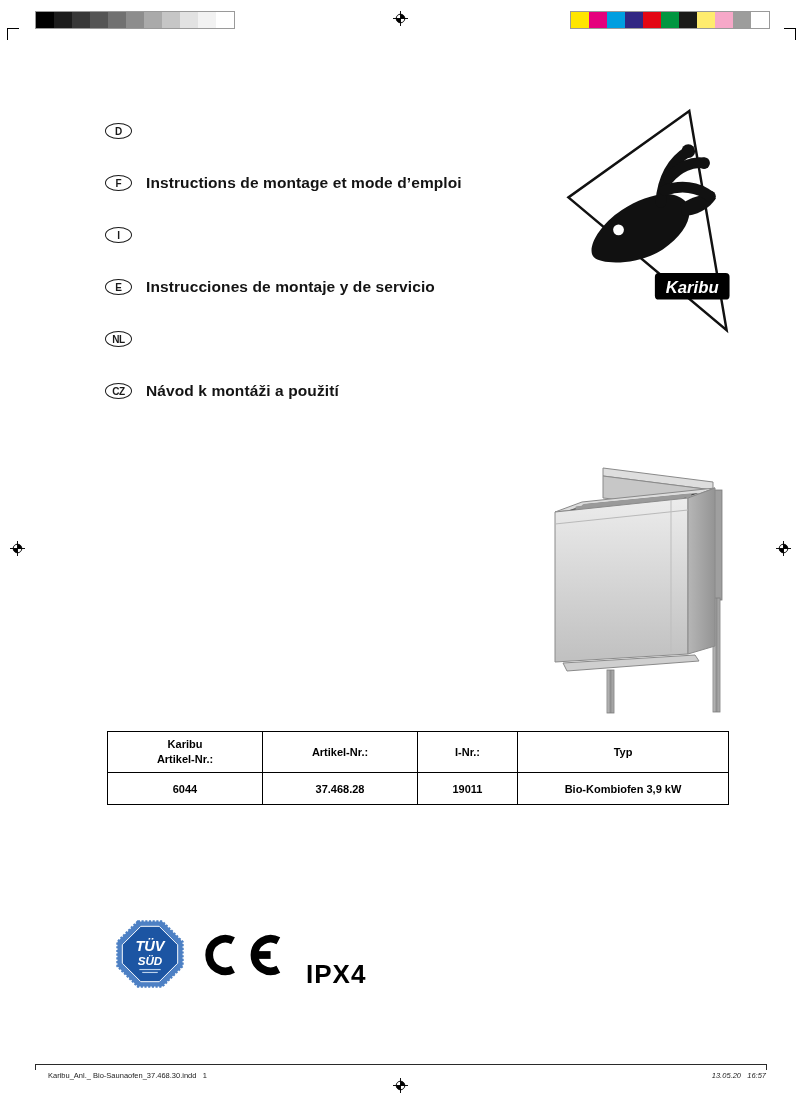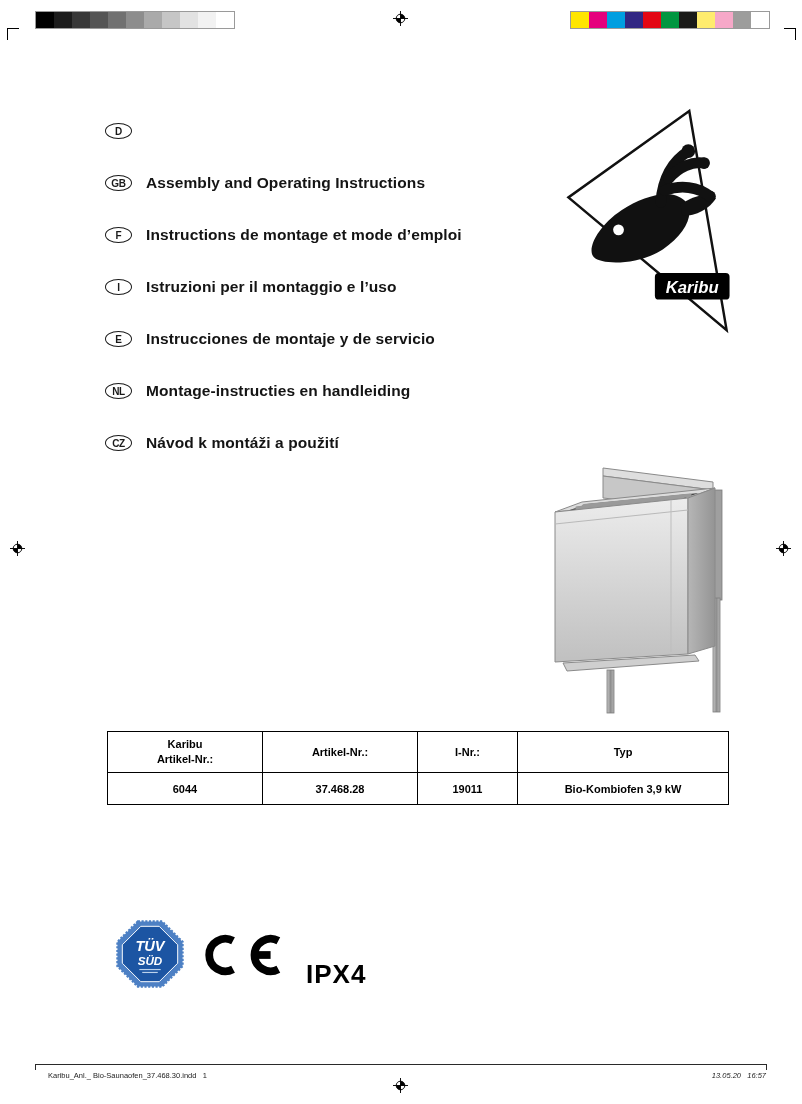--- a/index.html
+++ b/index.html
@@ -116,38 +116,32 @@
     <circle cx="8" cy="8" r="4.6" fill="none" stroke="#000" stroke-width="1"></circle>
     <path d="M8 8 L8 3.4 A4.6 4.6 0 0 1 12.6 8 Z" fill="#000"></path>
     <path d="M8 8 L8 12.6 A4.6 4.6 0 0 1 3.4 8 Z" fill="#000"></path>
   </svg>
 
   <div class="languages">
     <div class="lang-row">
       <span class="lang-badge">D</span>
     </div>
     <div class="lang-row">
-      <span class="lang-badge">GB</span>
-      <span class="lang-label">Assembly and Operating Instructions</span>
-    </div>
-    <div class="lang-row">
       <span class="lang-badge">F</span>
       <span class="lang-label">Instructions de montage et mode d’emploi</span>
     </div>
     <div class="lang-row">
       <span class="lang-badge">I</span>
-      <span class="lang-label">Istruzioni per il montaggio e l’uso</span>
     </div>
     <div class="lang-row">
       <span class="lang-badge">E</span>
       <span class="lang-label">Instrucciones de montaje y de servicio</span>
     </div>
     <div class="lang-row">
       <span class="lang-badge">NL</span>
-      <span class="lang-label">Montage-instructies en handleiding</span>
     </div>
     <div class="lang-row">
       <span class="lang-badge">CZ</span>
       <span class="lang-label">Návod k montáži a použití</span>
     </div>
   </div>
 
   <svg class="karibu-logo" viewBox="0 0 170 230">
     <polygon points="127,3 4,91 165,226" fill="none" stroke="#111" stroke-width="2.5"></polygon>
     <g fill="#111">

